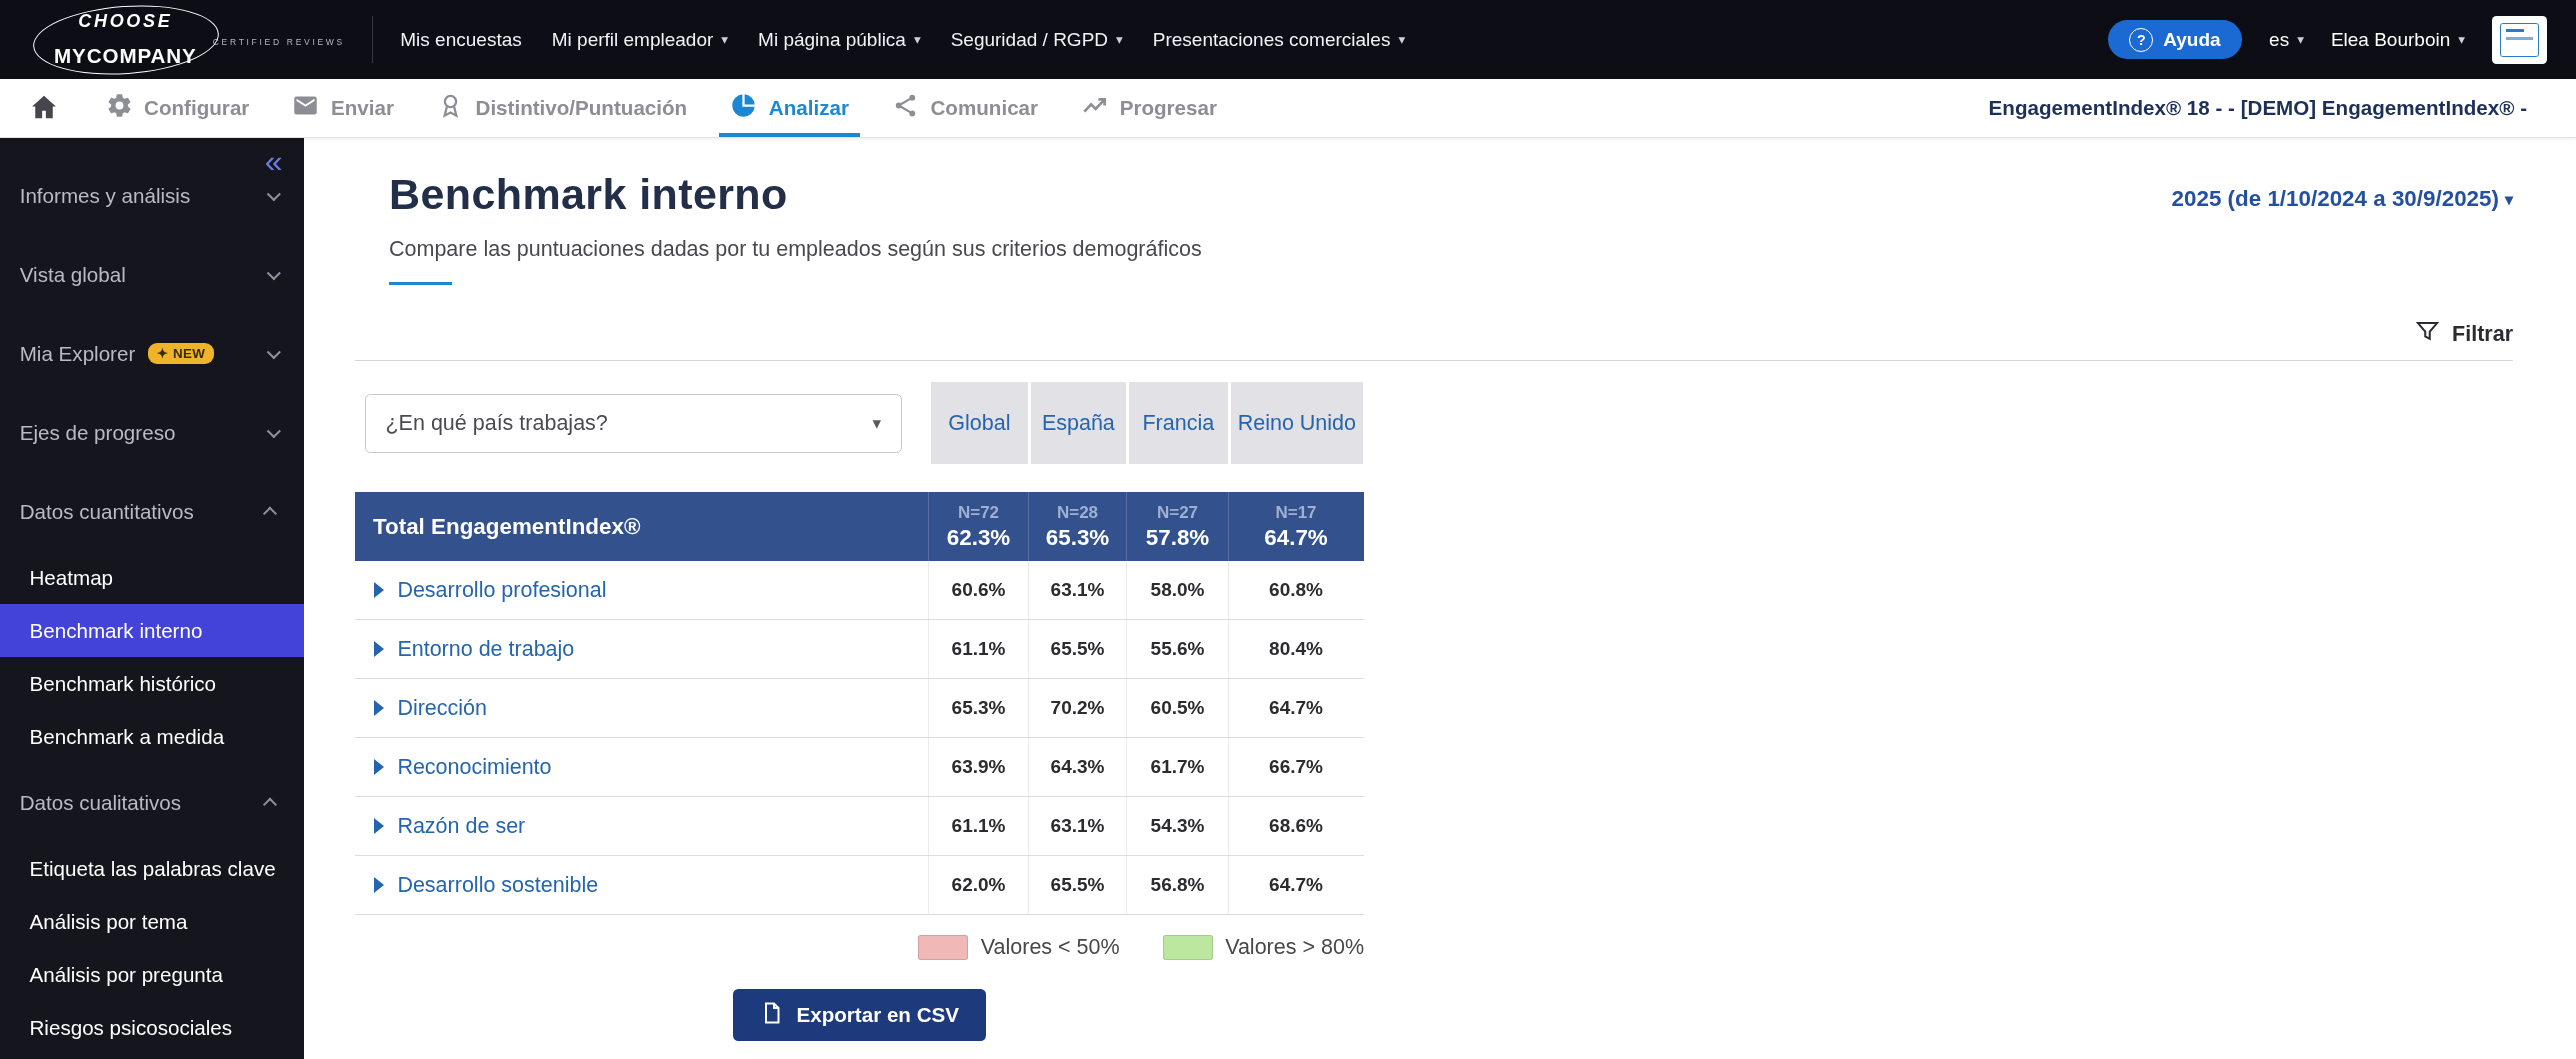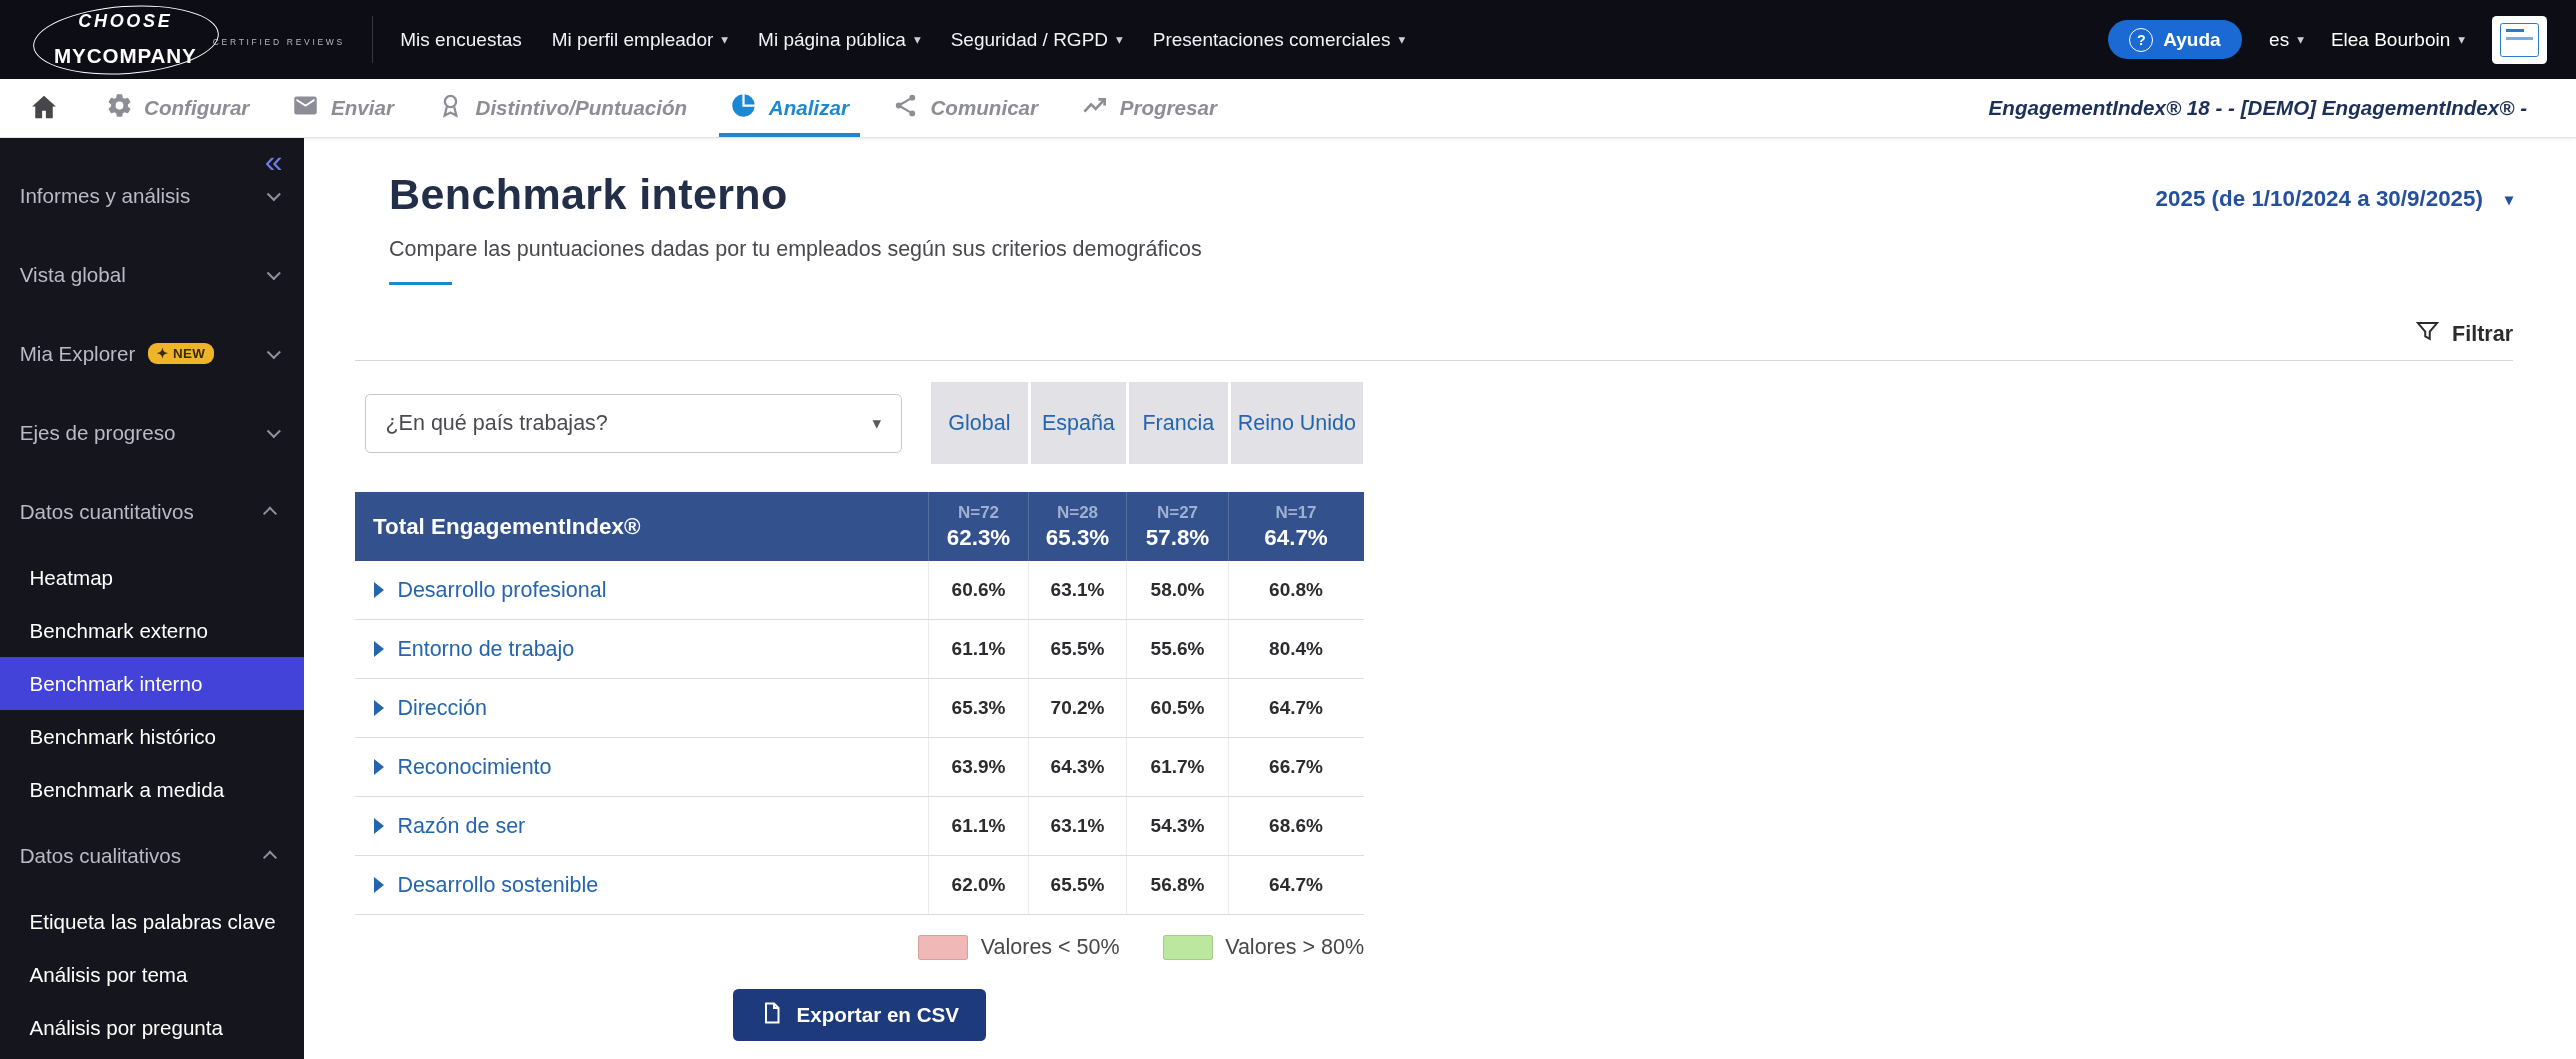--- a/index.html
+++ b/index.html
@@ -22,21 +22,21 @@
   .topbar-right { margin-left: auto; display: flex; align-items: center; gap: 27px; padding-right: 29px; }
   .help-btn { display: flex; align-items: center; gap: 9.8px; background: #1b6ad4; border: none; border-radius: 894px; padding: 7.2px 21.5px; font-size: 19px; font-weight: 700; color: #fff; cursor: pointer; font-family: inherit; }
   .qmark { width: 24px; height: 24px; border: 1.8px solid #fff; border-radius: 50%; display: flex; align-items: center; justify-content: center; font-size: 14.3px; font-weight: 700; }
   .lang-sel, .user-menu { display: flex; align-items: center; gap: 8px; font-size: 19px; cursor: pointer; white-space: nowrap; }
   .avatar { width: 55px; height: 48px; background: #fff; border-radius: 4.5px; display: flex; align-items: center; justify-content: center; cursor: pointer; }
   .avatar-mark { width: 39px; height: 34px; border: 1.8px solid #2b79c9; border-radius: 2.7px; position: relative; }
   .avatar-mark::before { content: ""; position: absolute; left: 4.5px; top: 5.4px; width: 18px; height: 3.6px; background: #2b79c9; }
   .avatar-mark::after { content: ""; position: absolute; left: 4.5px; top: 13.4px; width: 27px; height: 3.6px; background: #7aaede; }
 
   
-  .toolbar { height: 59px; background: #fff; display: flex; align-items: center; border-bottom: 0.9px solid #e2e2e6; box-shadow: 0 1.8px 3.6px rgba(0,0,0,.07); position: relative; z-index: 2; font-style: italic; }
+  .toolbar { height: 59px; background: #fff; display: flex; align-items: center; border-bottom: 0.9px solid #e2e2e6; box-shadow: 0 1.8px 3.6px rgba(0,0,0,.07); position: relative; z-index: 2; }
   .home-btn { padding: 0 25px 0 29px; color: #46464c; cursor: pointer; display: flex; align-items: center; }
   .home-btn svg { width: 30px; height: 30px; }
   .toolbar-tabs { display: flex; align-items: stretch; height: 100%; }
   .tab { display: flex; align-items: center; gap: 11.6px; padding: 0 21.5px; font-size: 20.6px; font-weight: 700; color: #8d8d95; position: relative; cursor: pointer; white-space: nowrap; }
   .tab svg { width: 27px; height: 27px; }
   .tab.active { color: #1c87d2; }
   .tab.active::after { content: ""; position: absolute; left: 10.7px; right: 10.7px; bottom: 0; height: 4.5px; background: #1c87d2; }
   .toolbar-context { margin-left: auto; padding-right: 49px; font-size: 20.6px; font-weight: 700; color: #1d3058; white-space: nowrap; }
 
   
@@ -54,21 +54,21 @@
   .side-item { height: 53px; display: flex; align-items: center; padding: 0 18px 0 29.5px; font-size: 20.6px; color: #fff; cursor: pointer; white-space: nowrap; }
   .side-item.active { background: #4343d9; }
 
   
   .main { flex: 1; padding: 32px 63px 0 51px; position: relative; overflow: hidden; background: #fff; }
   .main-head { display: flex; justify-content: space-between; align-items: flex-start; }
   .head-left { margin-left: 34px; }
   .page-title { font-size: 43px; font-weight: 800; color: #232f49; letter-spacing: 0.4px; margin-bottom: 18px; }
   .page-subtitle { font-size: 21.5px; color: #48484e; margin-bottom: 19.7px; }
   .accent-bar { width: 63px; height: 3.6px; background: #1c87d2; }
-  .period-sel { display: flex; align-items: center; gap: 22px; font-size: 22.4px; font-weight: 700; color: #24509e; margin-top: 16px; cursor: pointer; white-space: nowrap; }
+  .period-sel { display: flex; align-items: center; gap: 6px; font-size: 22.4px; font-weight: 700; color: #24509e; margin-top: 16px; cursor: pointer; white-space: nowrap; }
   .period-sel .caret { color: #24509e; font-size: 16px; }
   .filter-row { display: flex; justify-content: flex-end; align-items: center; margin-top: 34px; height: 30px; }
   .filter-btn { display: flex; align-items: center; gap: 10.7px; font-size: 21.5px; font-weight: 600; color: #2b2b30; cursor: pointer; }
   .filter-btn svg { width: 27px; height: 27px; color: #2b2b30; }
   .divider { border: 0; border-top: 1.8px solid #d5d5da; margin-top: 10.7px; }
 
   .table-zone { width: 1009px; }
   .controls { display: grid; grid-template-columns: 573px 100px 98px 102px 135px; align-items: center; height: 82px; margin-top: 21.5px; }
   .country-select { grid-column: 1; width: 537px; margin-left: 9.8px; height: 59px; border: 0.9px solid #c6c6cc; border-radius: 5.4px; background: #fff; display: flex; align-items: center; justify-content: space-between; padding: 0 19.7px; font-size: 21.5px; color: #4a4a50; cursor: pointer; }
   .select-caret { color: #5a5a60; font-size: 17px; }
@@ -225,21 +225,20 @@
           </div>
           <div class="side-section">
             <span class="side-sec-label">Ejes de progreso</span>
             <span class="chev down"></span>
           </div>
           <div class="side-section">
             <span class="side-sec-label">Datos cuantitativos</span>
             <span class="chev up"></span>
           </div>
           <div class="side-item">Heatmap</div>
-          <div class="side-item">Benchmark externo</div>
           <div class="side-item active">Benchmark interno</div>
           <div class="side-item">Benchmark histórico</div>
           <div class="side-item">Benchmark a medida</div>
           <div class="side-section">
             <span class="side-sec-label">Datos cualitativos</span>
             <span class="chev up"></span>
           </div>
           <div class="side-item">Etiqueta las palabras clave</div>
           <div class="side-item">Análisis por tema</div>
           <div class="side-item">Análisis por pregunta</div>

